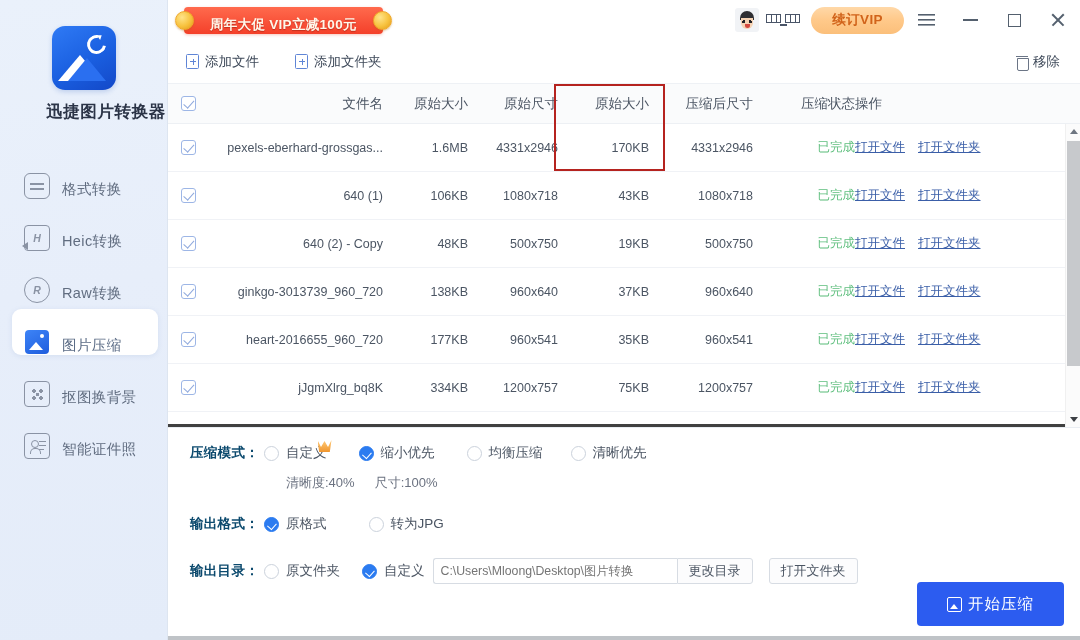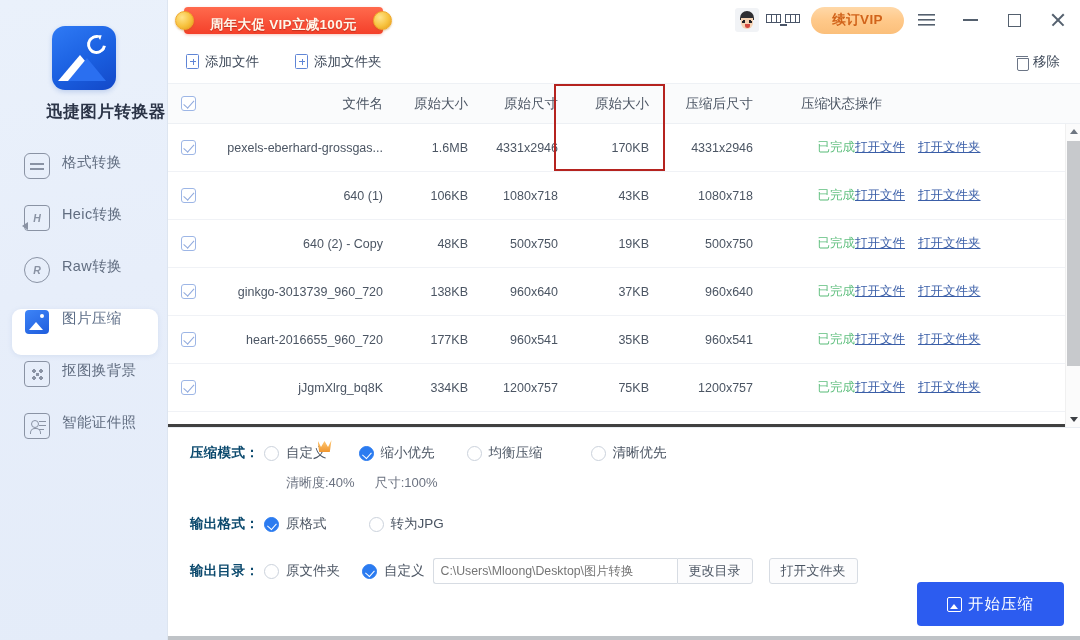--- a/index.html
+++ b/index.html
@@ -50,21 +50,21 @@
     border-left:4px solid #fff; border-top:3px solid transparent; border-bottom:3px solid transparent;
   }
   .brand-name {
     margin-top: 11px; font-size: 16.5px; font-weight: 700; color: #2b3447;
     letter-spacing: .6px;
     padding-left: 44px;
   }
 
   .nav { margin-top: 30px; }
   .nav-item {
-    display: flex; align-items: flex-start; height: 46px;
+    display: flex; align-items: flex-end; height: 46px;
     margin: 6px 10px 6px 12px; padding-left: 12px; border-radius: 9px;
     cursor: pointer; position: relative;
   }
   .nav-item .ico { width: 26px; height: 26px; flex: 0 0 26px; position: relative; margin-right: 12px; }
   .nav-item .lbl { font-size: 14.5px; color: #616d80; letter-spacing: .4px; }
   .nav-item.active { background: #ffffff; box-shadow: 0 1px 5px rgba(110,140,190,.16); }
   .nav-item.active .lbl { color: #4a5costs; }
   .nav-item.active .lbl { color: #5a6b85; }
 
   .ic-stroke { position:absolute; inset:0; border:1.6px solid #8a93a4; }
@@ -609,21 +609,21 @@
         <span class="srow-label">压缩模式：</span>
         <span class="radio-item" style="margin-right:32px">
           <span class="radio"></span>
           <span class="radio-lbl">自定义</span>
           <span class="vip-badge" style="right:-5px;top:-4px"></span>
         </span>
         <span class="radio-item" style="margin-right:32px">
           <span class="radio on"></span>
           <span class="radio-lbl">缩小优先</span>
         </span>
-        <span class="radio-item" style="margin-right:48px">
+        <span class="radio-item" style="margin-right:28px">
           <span class="radio"></span>
           <span class="radio-lbl">均衡压缩</span>
         </span>
         <span class="radio-item">
           <span class="radio"></span>
           <span class="radio-lbl">清晰优先</span>
         </span>
       </div>
 
       <div class="hint-row">

